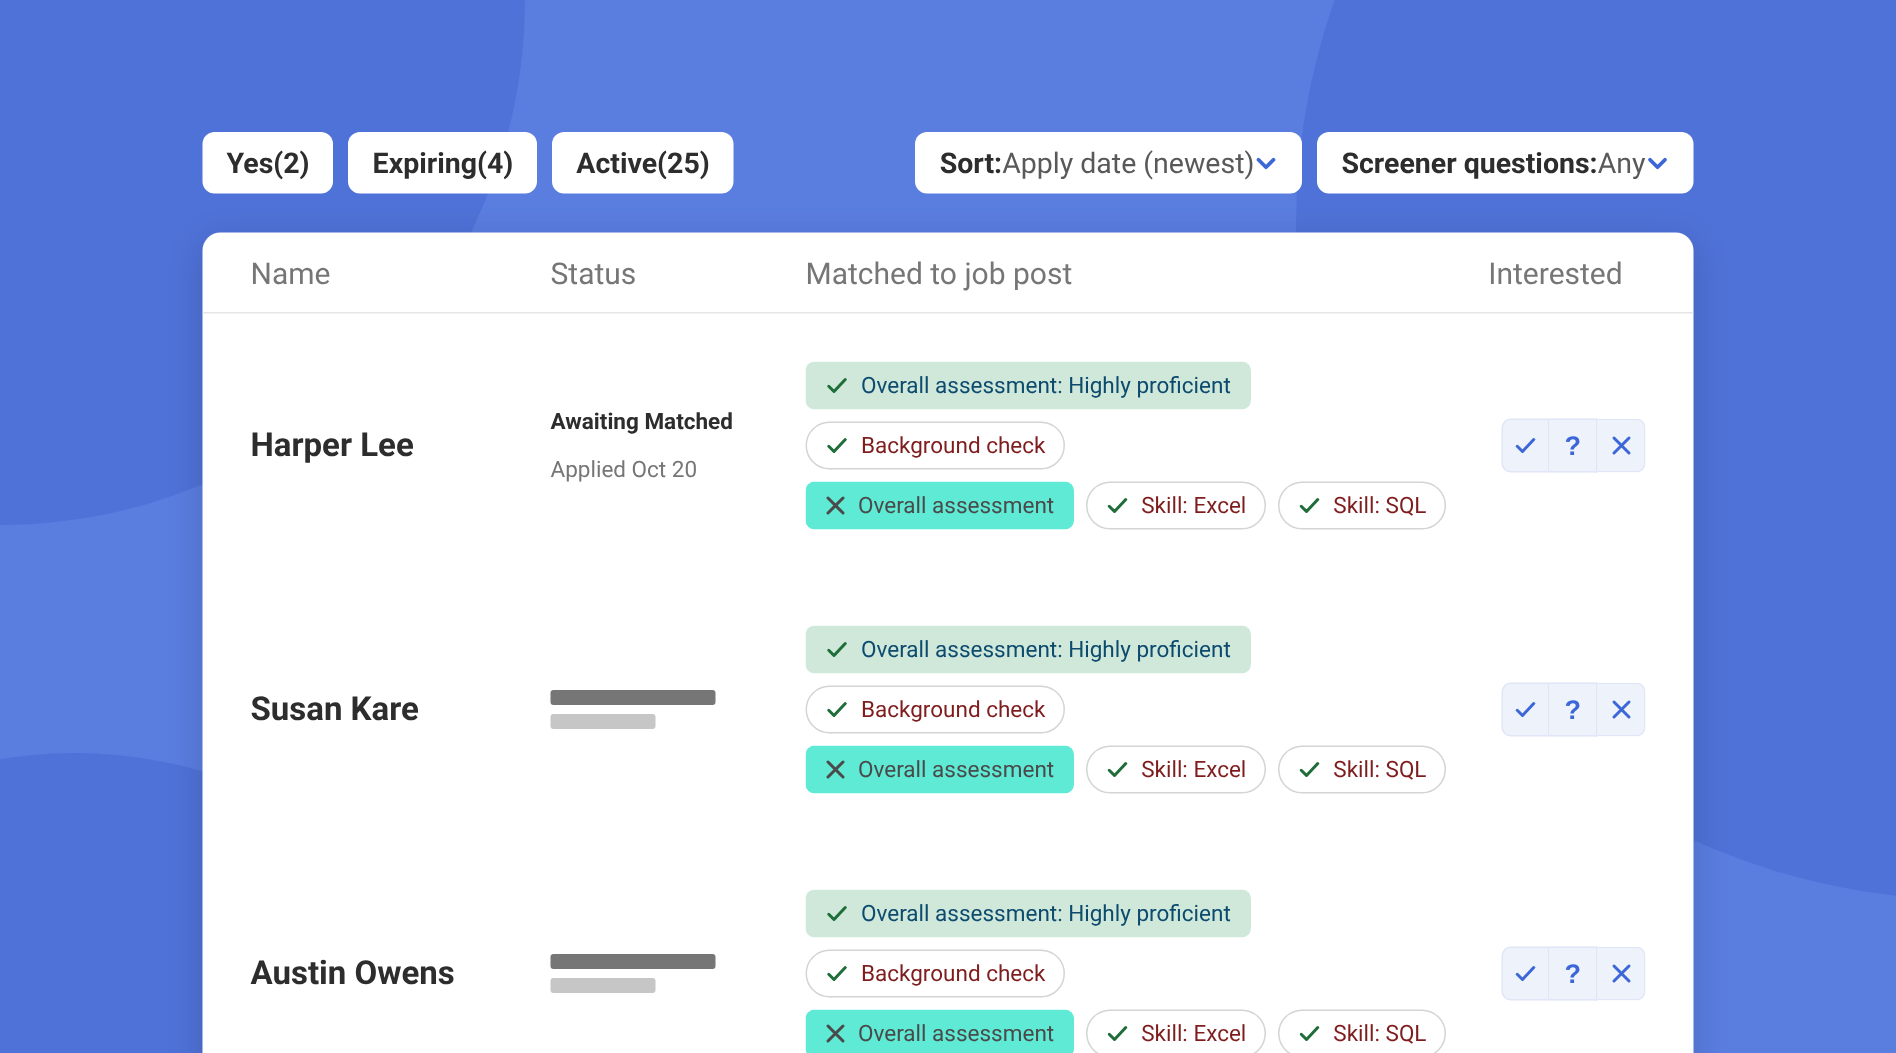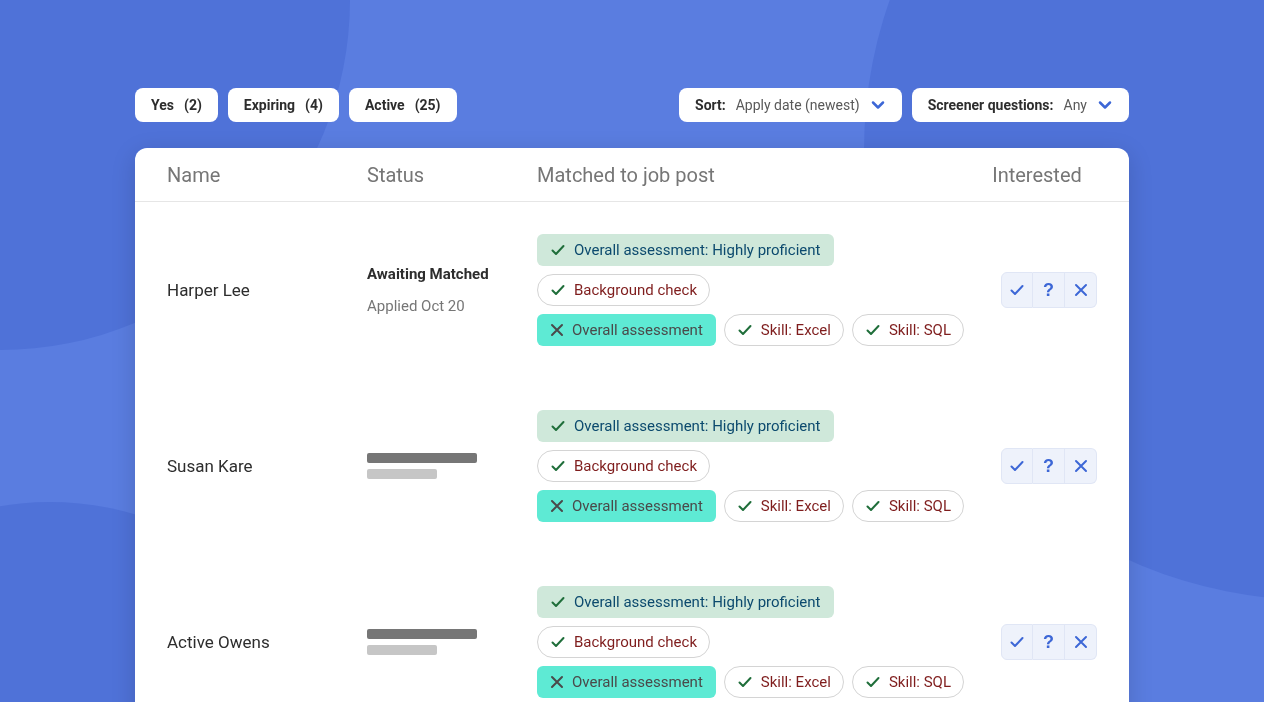--- a/index.html
+++ b/index.html
@@ -41,26 +41,26 @@
   .filter-bar {
     display: flex;
     gap: 10px;
     margin-bottom: 26px;
     align-items: center;
   }
   .pill {
     background: #ffffff;
     border-radius: 8px;
     padding: 9px 16px;
-    font-size: 14px;
+    font-size: 19px;
     font-weight: 700;
     color: #2d2d2d;
     display: inline-flex;
     align-items: center;
-    gap: 10px;
+    gap: 0;
     cursor: pointer;
     white-space: nowrap;
   }
   .pill .light { font-weight: 400; color: #595959; }
   .pill svg { flex: none; }
   .sort-pill { margin-left: auto; }
 
   .card {
     background: #ffffff;
     border-radius: 12px;
@@ -79,22 +79,22 @@
     border-bottom: 1px solid #e6e6e6;
     color: #767676;
     font-size: 20px;
   }
   .row {
     padding-top: 32px;
     padding-bottom: 32px;
   }
 
   .name {
-    font-weight: 400;
-    font-size: 17px;
+    font-weight: 700;
+    font-size: 22px;
     color: #2d2d2d;
   }
 
   .status-text { font-size: 15px; font-weight: 700; color: #2d2d2d; }
   .status-sub { font-size: 15px; color: #767676; margin-top: 14px; }
   .placeholder-bar { height: 10px; border-radius: 2px; background: #767676; }
   .placeholder-bar.short { width: 70px; background: #c6c6c6; margin-top: 6px; }
   .placeholder-bar.long { width: 110px; }
 
   .tag-rows { display: flex; flex-direction: column; gap: 8px; }
@@ -293,21 +293,21 @@
               <span class="qmark">?</span>
             </button>
     <button>
               <svg width="14" height="14" viewBox="0 0 14 14">
                 <path d="M2 2 L12 12 M12 2 L2 12" fill="none" stroke="#3d67d6" stroke-width="2" stroke-linecap="round"></path>
               </svg>
             </button>
           </div>
         </div>
         <div class="row">
-          <div class="name">Active Owens</div>
+          <div class="name">Austin Owens</div>
           <div>
             <div class="placeholder-bar long"></div>
        <div class="placeholder-bar short"></div>
           </div>
           <div class="tag-rows">
     <div class="tag-row">
       <span class="tag green-fill">
                 <svg width="16" height="16" viewBox="0 0 16 16">
                   <path d="M2.5 8.5 L6 12 L13.5 4" fill="none" stroke="#1f6e3a" stroke-width="2" stroke-linecap="round" stroke-linejoin="round"></path>
                 </svg>

